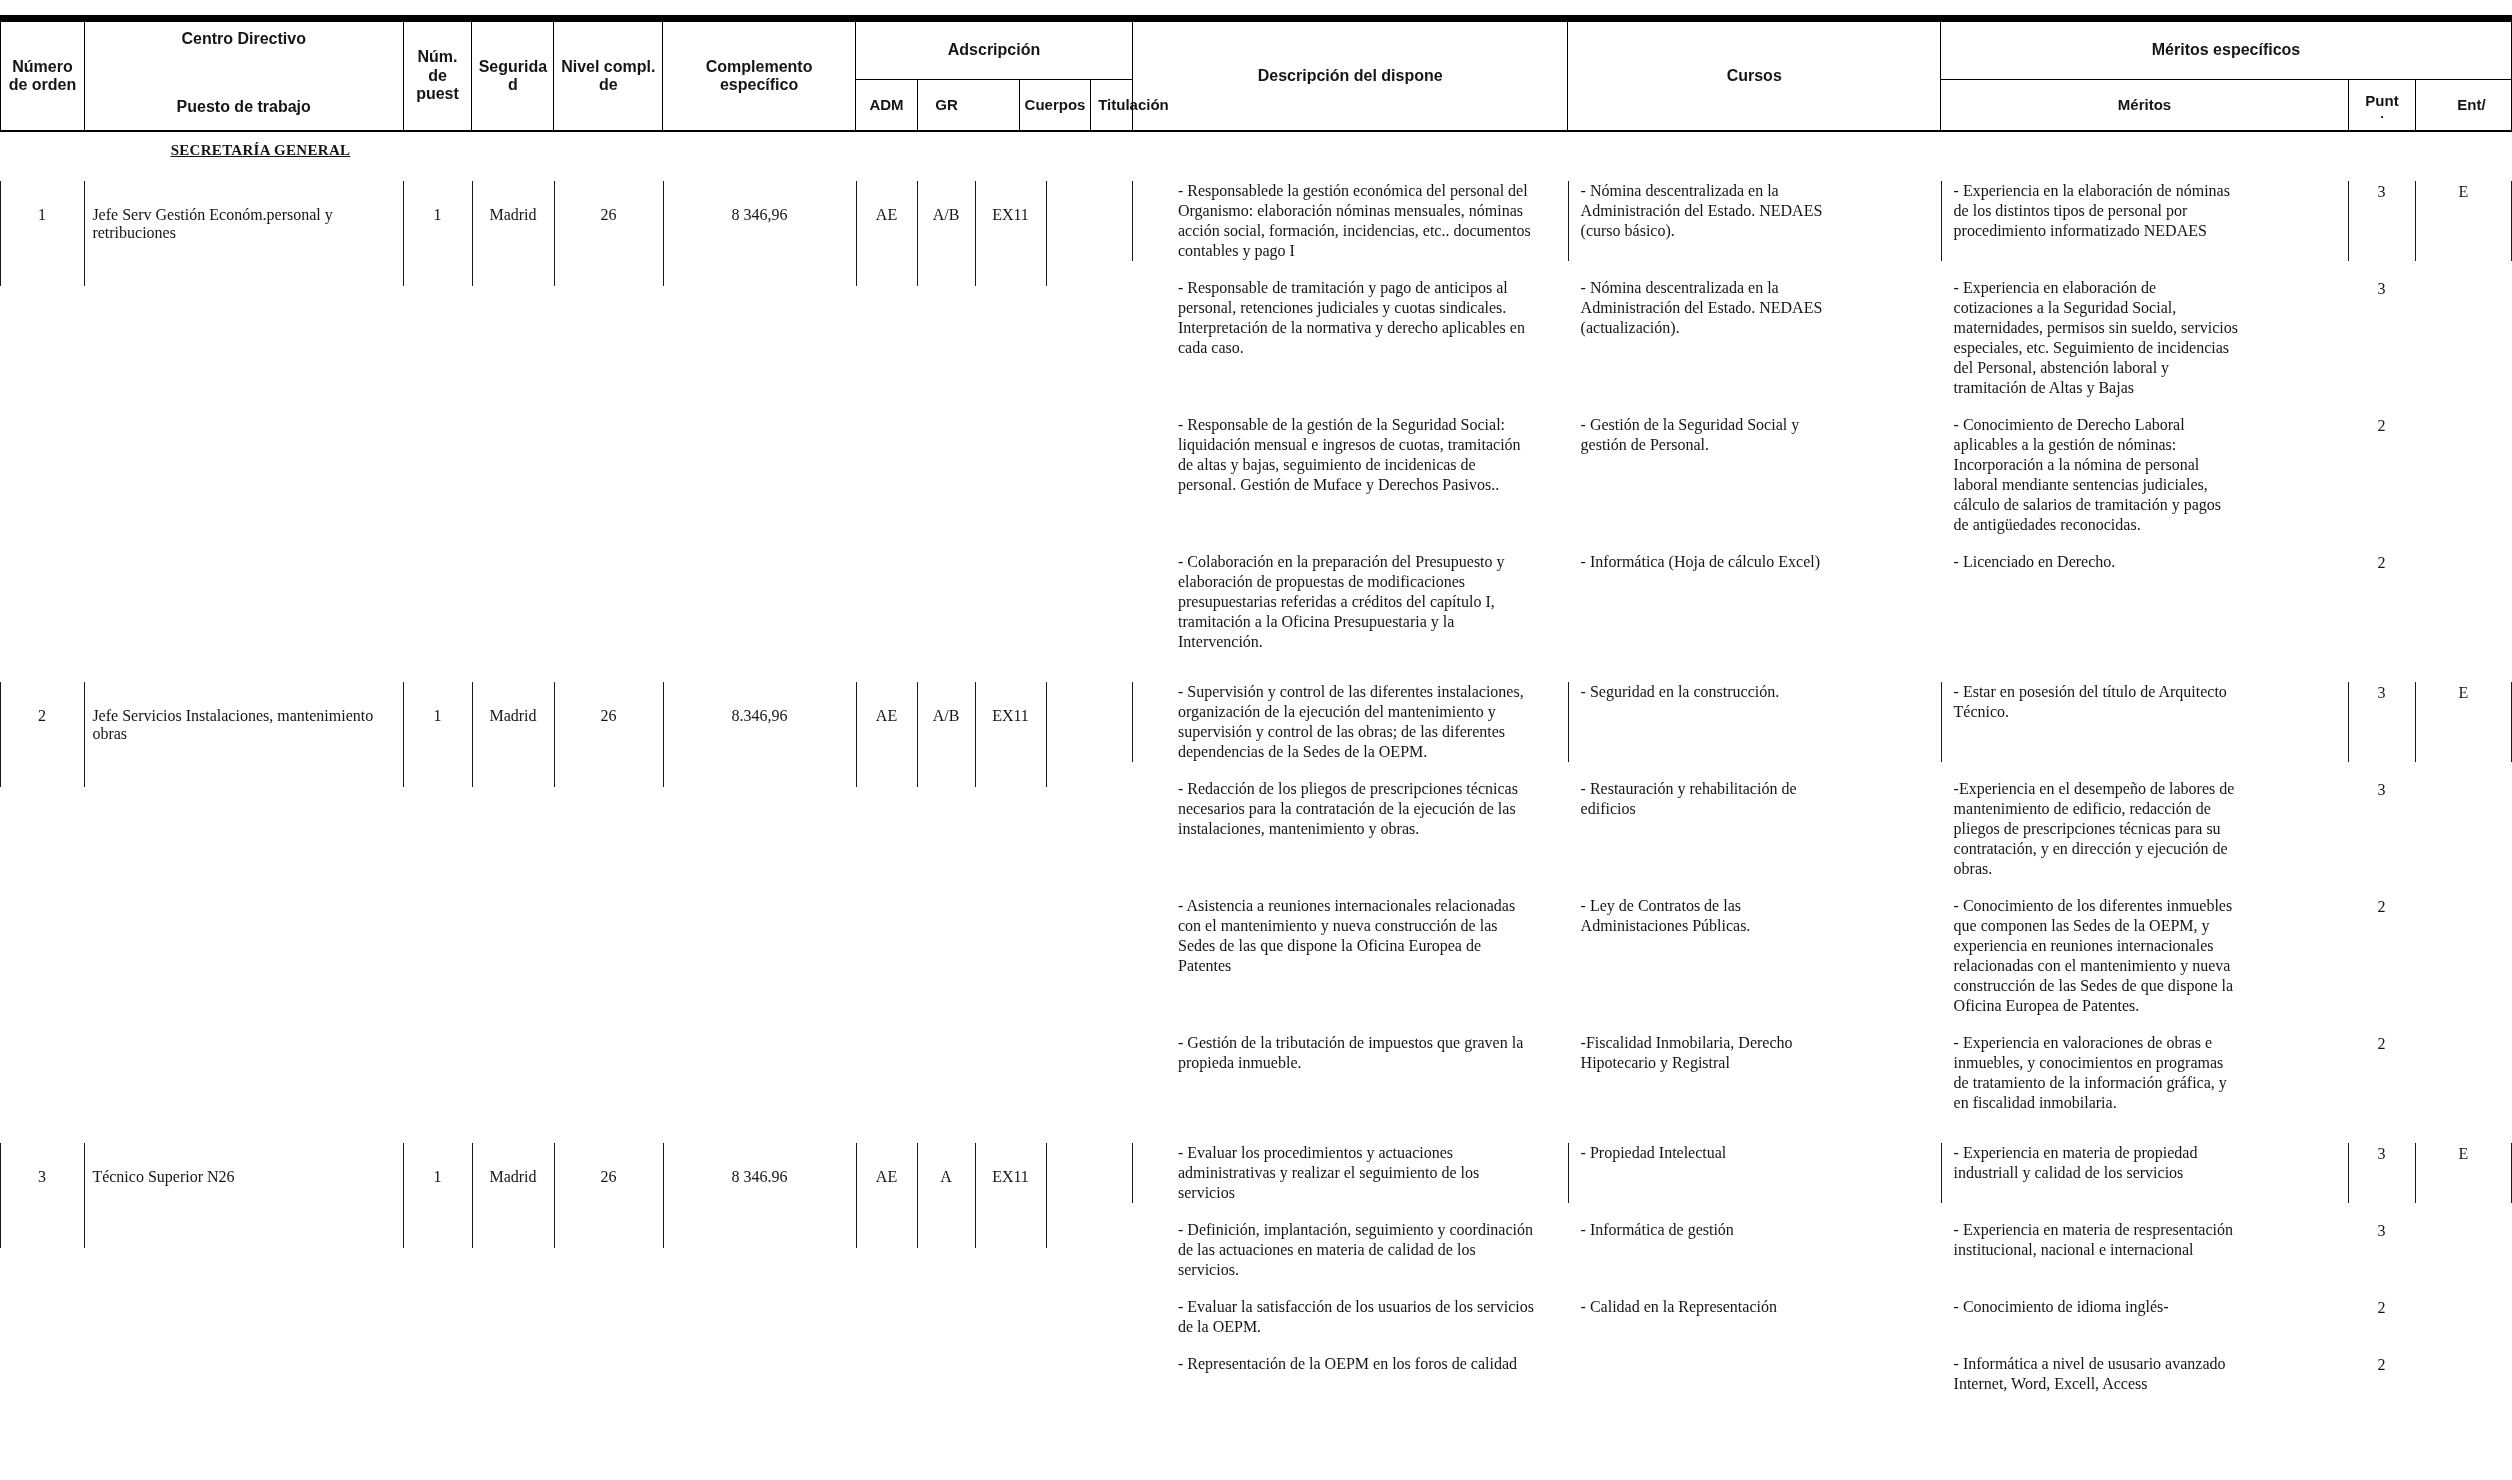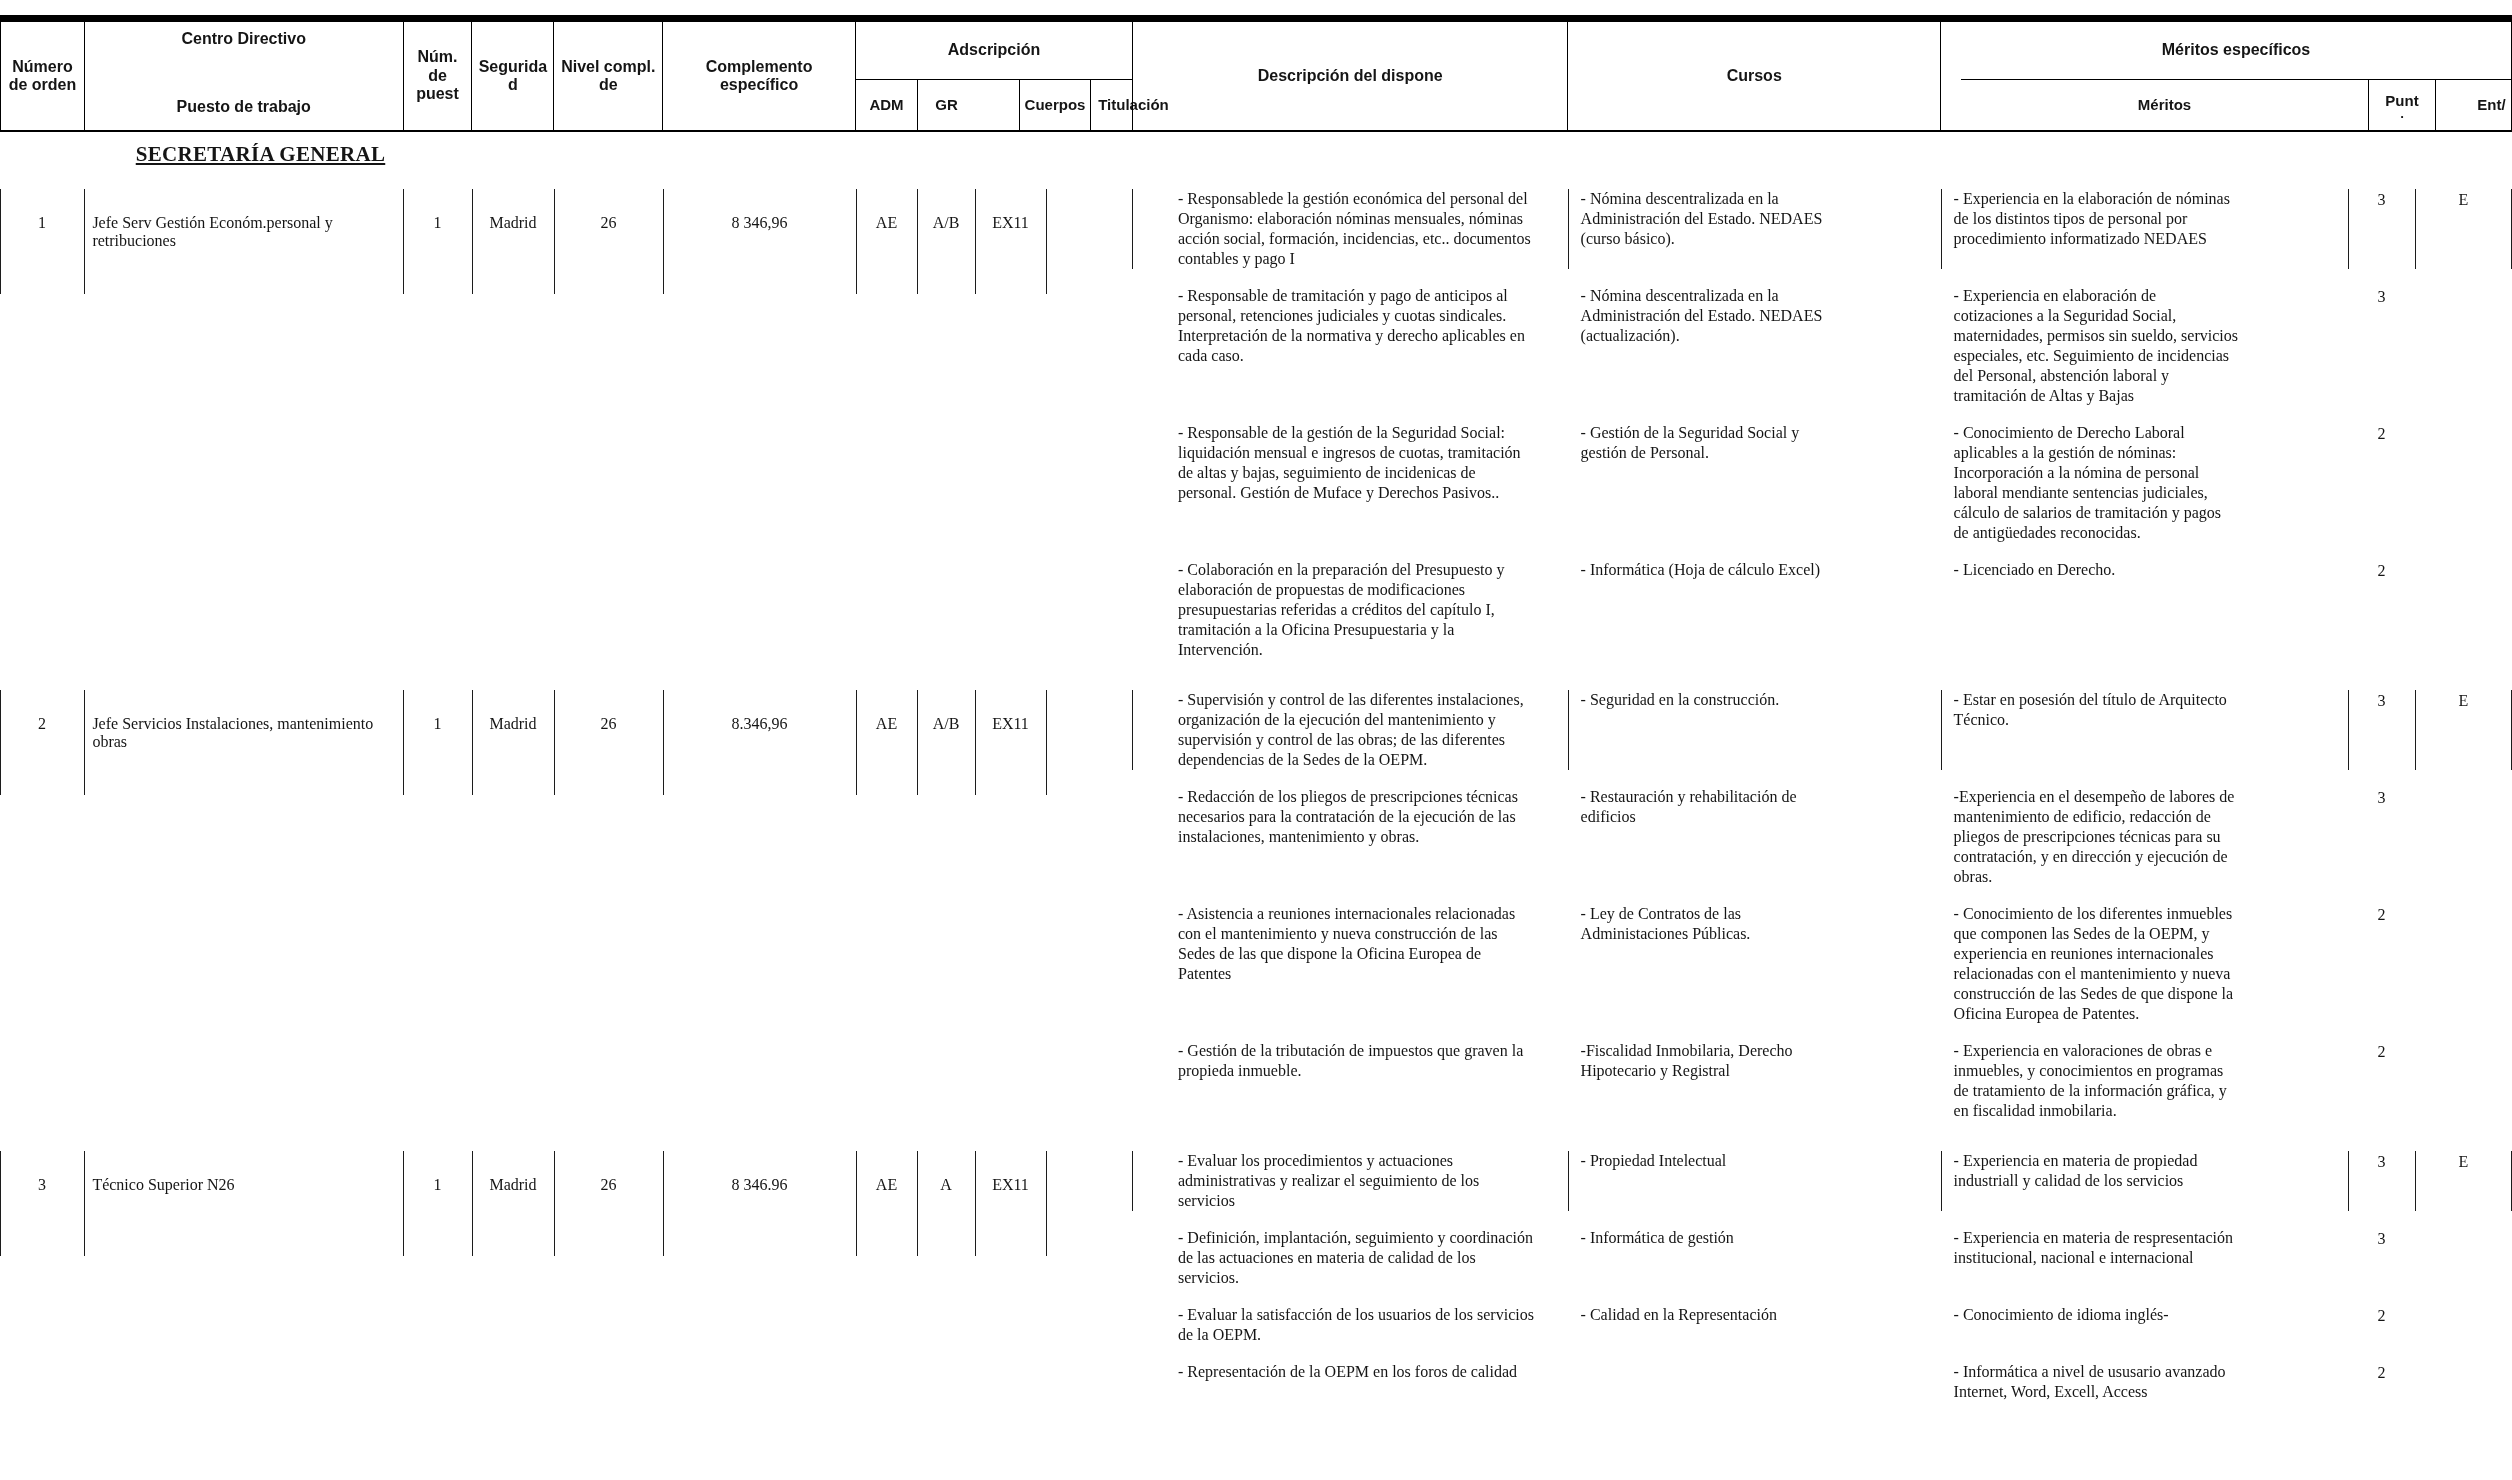--- a/index.html
+++ b/index.html
@@ -36,42 +36,42 @@
   .th-c1 { width:84px; }
   .th-c2 { width:319px; flex-direction:column; justify-content:space-between; padding:8.4px 5px 13.4px 5px; }
   .th-c3 { width:69px; }
   .th-c4 { width:82px; }
   .th-c5 { width:109px; }
   .th-c6 { width:193px; }
   .th-c11 { width:436px; }
   .th-c12 { width:373px; }
   .th-group { display:flex; flex-direction:column; border-left:1.7px solid #000; padding:0; align-items:stretch; justify-content:flex-start; }
   .th-ads { width:277px; }
-  .th-mer { width:571px;padding-left:20px; }
+  .th-mer { width:571px; }
   .group-label { height:58px; border-bottom:1.7px solid #000; display:flex; align-items:center; justify-content:center; }
   .group-cells { flex:1; display:flex;justify-content:space-between; }
   .sub-th {
     flex:none; border-left:1.7px solid #000;
     display:flex; flex-direction:column; align-items:center; justify-content:center;
     text-align:center; font-size:15px; padding:1.7px; word-break:break-word;
   }
   .sub-th:first-child { border-left:none; }
   .s-adm { width:61px; } .s-gr { width:58px; } .s-cu { width:71px;margin-left:44px; } .s-ti { width:86px; }
   .s-meritos { width:407px; } .s-punt { width:67px; } .s-ent { width:112px; }
   .punt-dot { display:block; font-size:13.4px; line-height:8.4px; }
 
   
   .tbody { position:relative; }
   .section-heading {
     margin:10px 0 22px 101px;
     width:319px;
     text-align:center;
     font-weight:bold;
     text-decoration:underline;
-    font-size:21px;
+    font-size:15px;
     letter-spacing:0.3px;
   }
   .record {
     display:grid;
     grid-template-columns:84px 319px 69px 82px 109px 193px 61px 58px 71px 86px 1fr;
     margin-bottom:30px;
     font-size:16px;
   }
   .bcell {
     position:relative;

